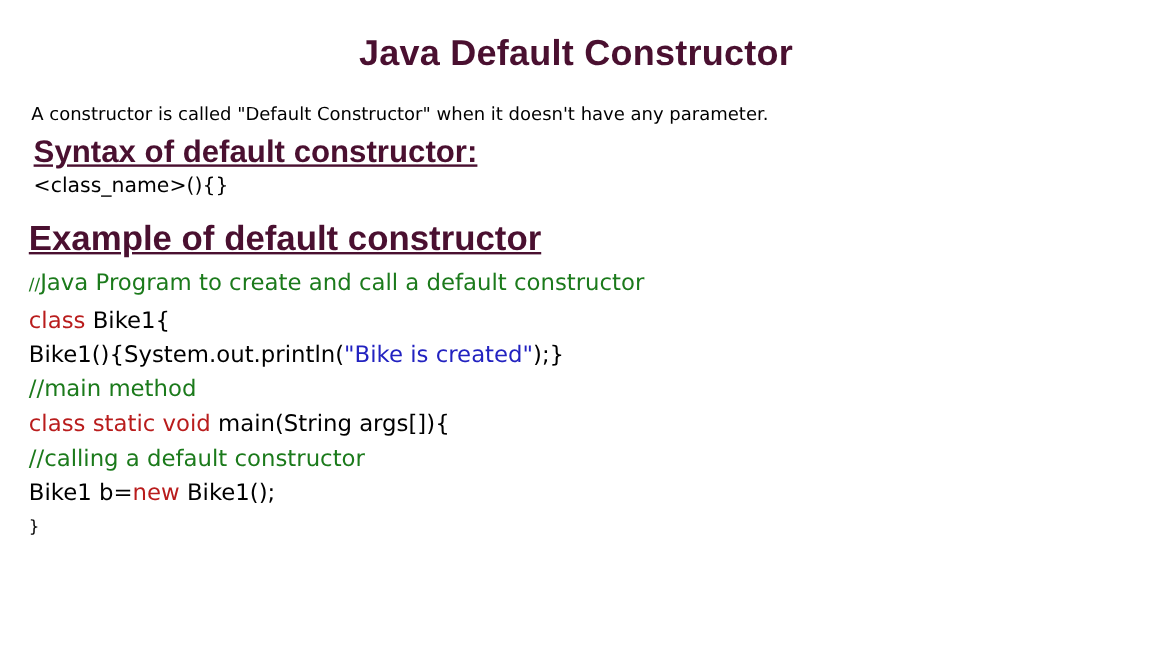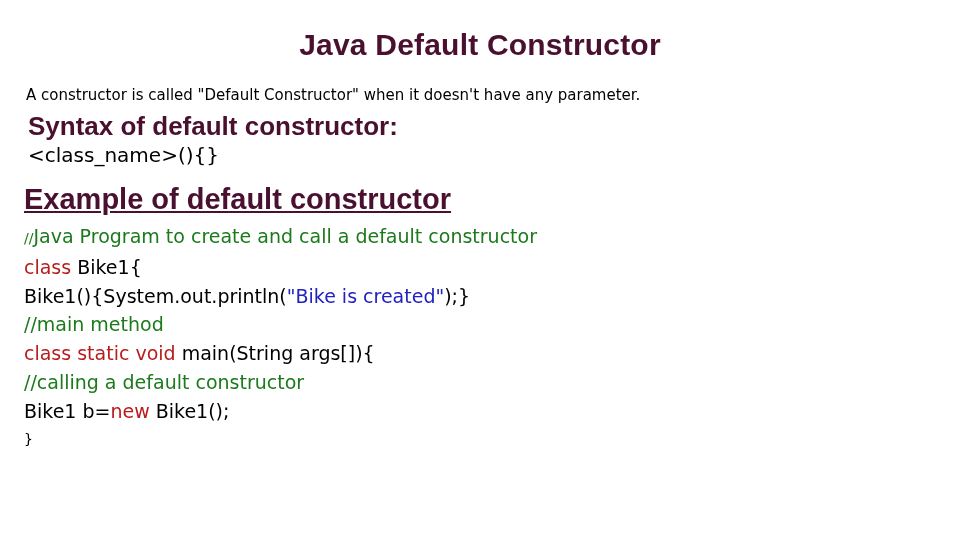--- a/index.html
+++ b/index.html
@@ -55,25 +55,26 @@
     white-space: nowrap;
   }
 
   .syntax-heading {
     font-family: "Liberation Sans", sans-serif;
     font-size: 26px;
     line-height: 32px;
     color: #4a1030;
     margin: 0 0 2px 6px;
     white-space: nowrap;
+    text-decoration: underline;
   }
 
   .syntax-code {
     font-family: "DejaVu Sans", sans-serif;
-    font-size: 20px;
+    font-size: 17px;
     line-height: 22px;
     color: #000000;
     margin: 0 0 14px 6px;
     white-space: nowrap;
   }
 
   .example-heading {
     font-family: "Liberation Sans", sans-serif;
     font-size: 29px;
     line-height: 38px;

